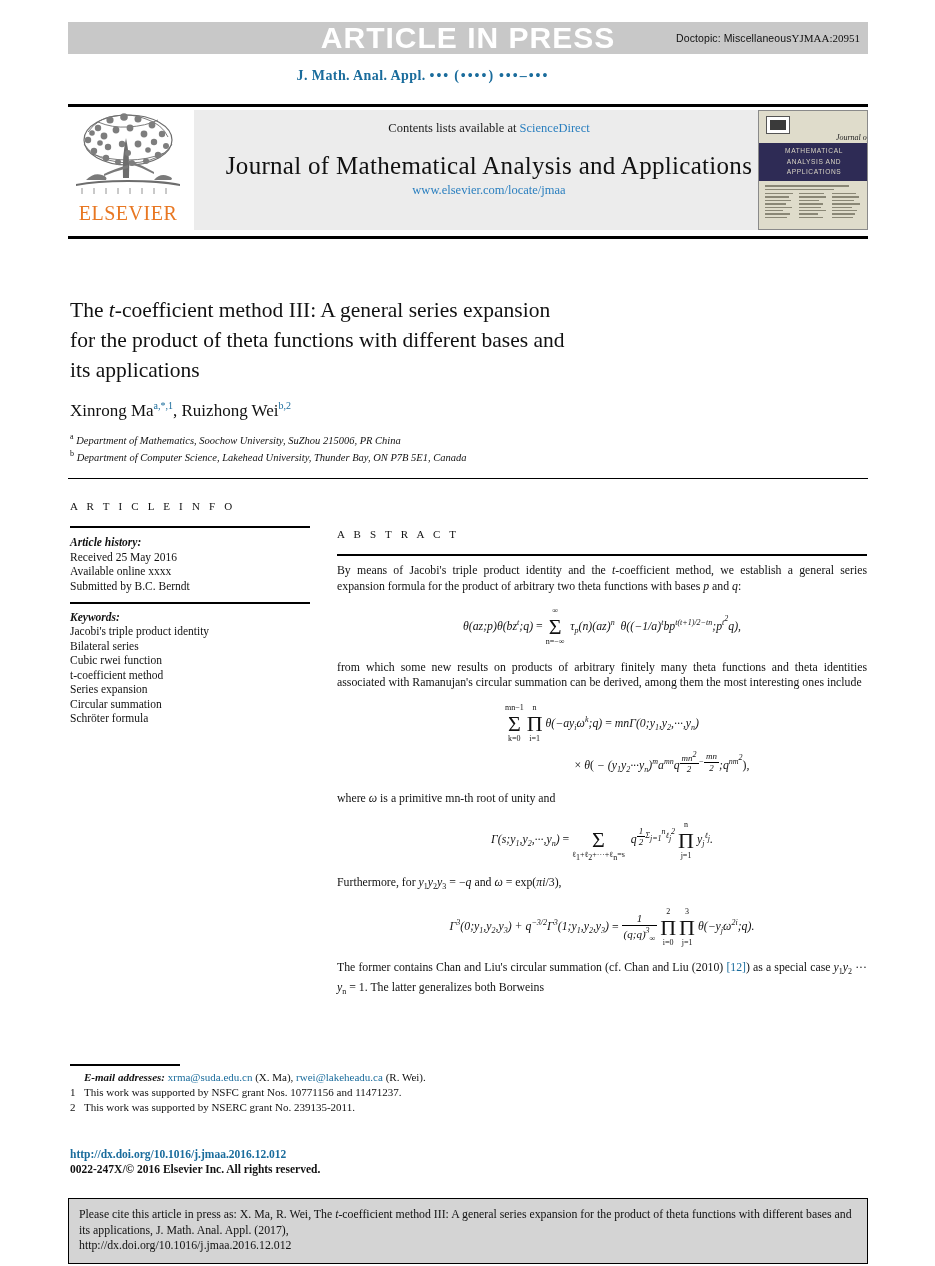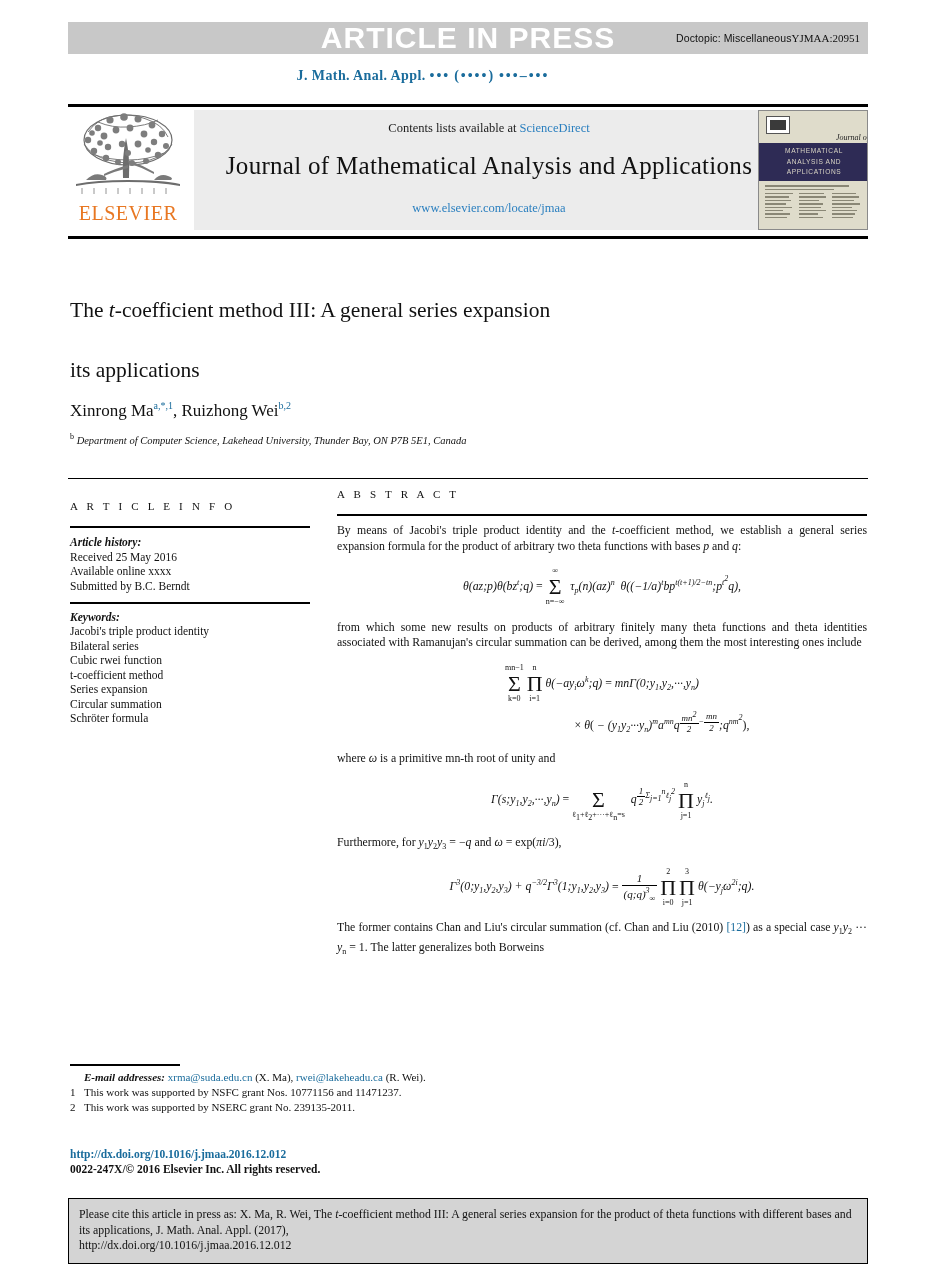--- a/index.html
+++ b/index.html
@@ -107,21 +107,21 @@
   }
   .contents-line a { color: #2a7fbf; text-decoration: none; }
   .journal-name {
     margin-top: 16px;
     font-family: "Liberation Serif", serif;
     font-size: 25px;
     color: #111;
     letter-spacing: .3px;
   }
   .journal-url {
-    margin-top: 21px;
+    margin-top: 3px;
     font-size: 12.5px;
     color: #2a7fbf;
     font-family: "Liberation Serif", serif;
   }
   .cover-thumb {
     position: absolute;
     left: 690px; top: 0;
     width: 110px; height: 120px;
     border: 1px solid #8a8a8a;
     background: #dfdccb;
@@ -213,21 +213,21 @@
   }
 
   
   .col-left {
     position: absolute;
     left: 70px; top: 500px;
     width: 240px;
   }
   .col-right {
     position: absolute;
-    left: 337px; top: 488px;
+    left: 337px; top: 528px;
     width: 530px;
   }
   .sec-head {
     font-family: "Liberation Serif", serif;
     font-size: 11px;
     letter-spacing: 3.2px;
     font-weight: normal;
     color: #111;
   }
   .hr-thick {
@@ -469,30 +469,34 @@
           <span style="width:68%"></span>
         </div>
     </div>
   </div>
 </div>
 
 <div class="rule-bottom"></div>
 
 <div class="title">
   <span>The </span><i>t</i><span>-coefficient method III: A general series expansion</span><br>
-  <br>
+  <span>for the product of theta functions with different bases and</span><br>
   <span>its applications</span>
 </div>
 
 <div class="authors">
   <span>Xinrong Ma</span><sup>a,*,1</sup>,
   <span>Ruizhong Wei</span><sup>b,2</sup>
 </div>
 
 <div class="affil">
+  <div>
+    <sup>a</sup>
+    <span>Department of Mathematics, Soochow University, SuZhou 215006, PR China</span>
+  </div>
   <div>
     <sup>b</sup>
     <span>Department of Computer Science, Lakehead University, Thunder Bay, ON P7B 5E1, Canada</span>
   </div>
 </div>
 
 <div class="rule-title"></div>
 
 <div class="col-left">
   <div class="sec-head">A R T I C L E   I N F O</div>

